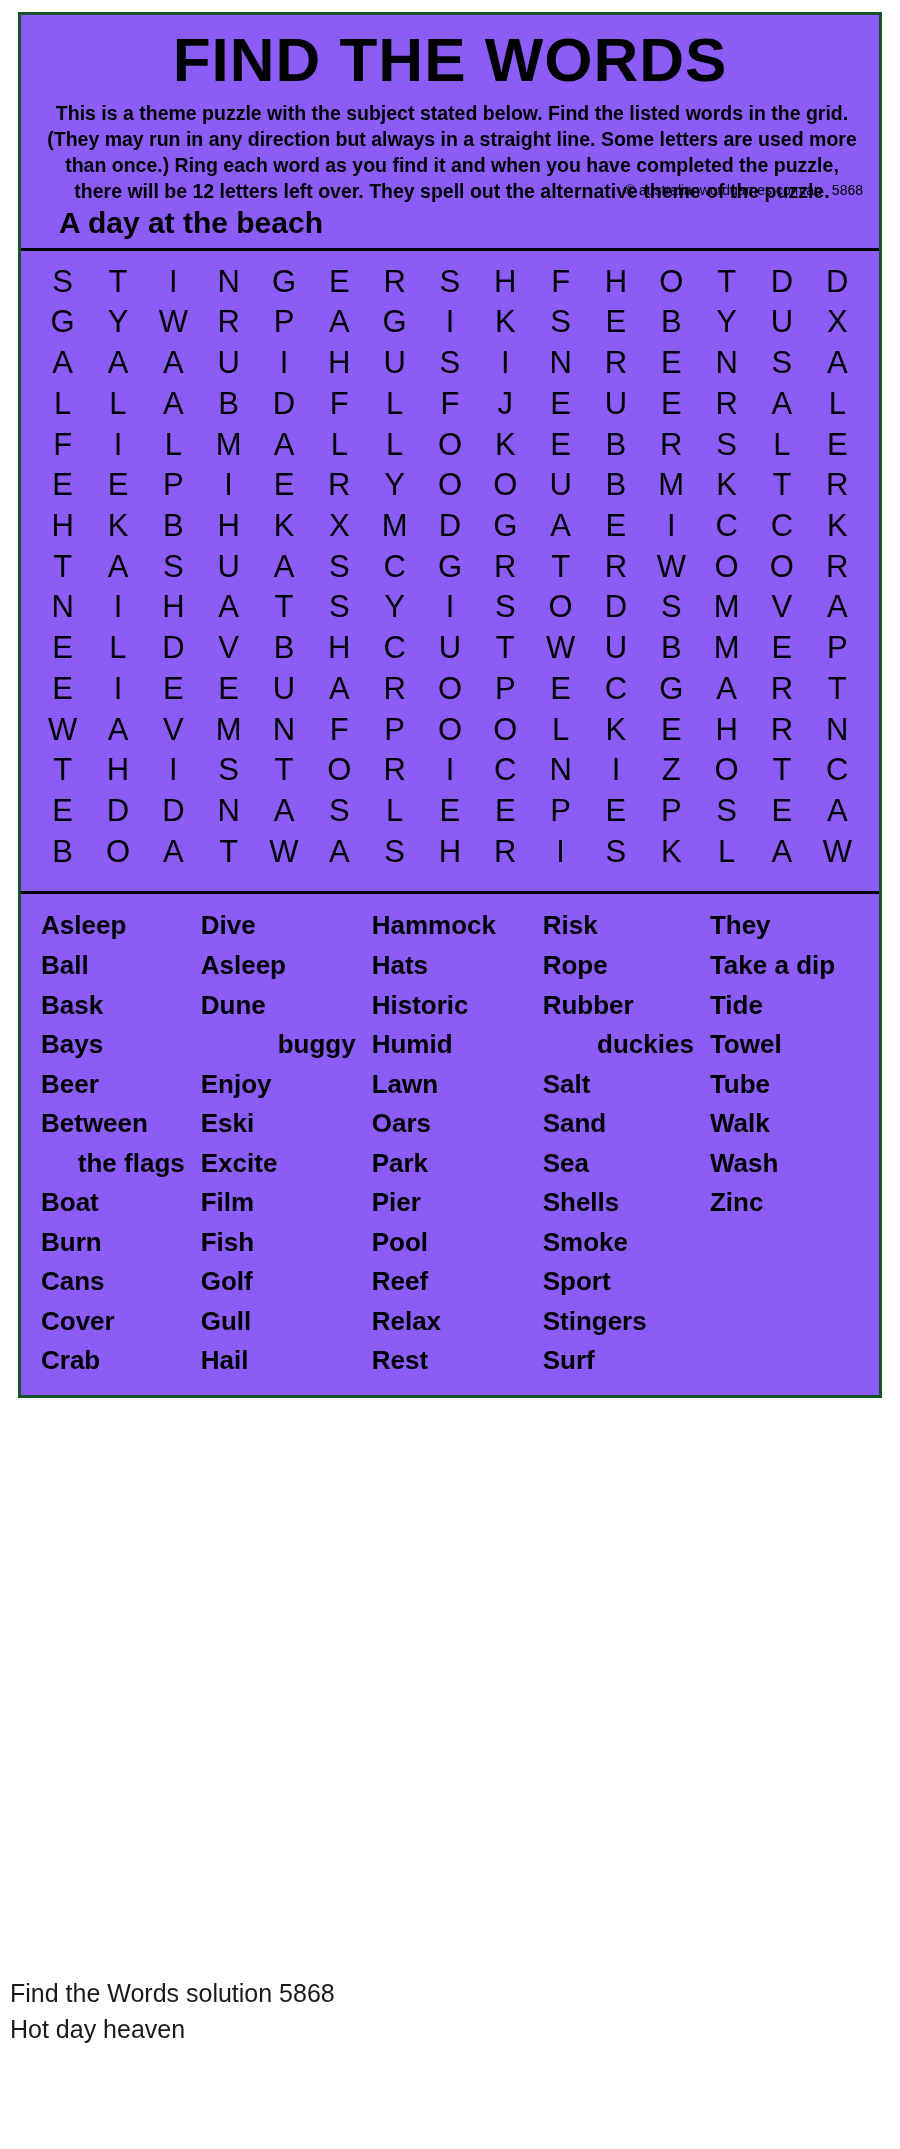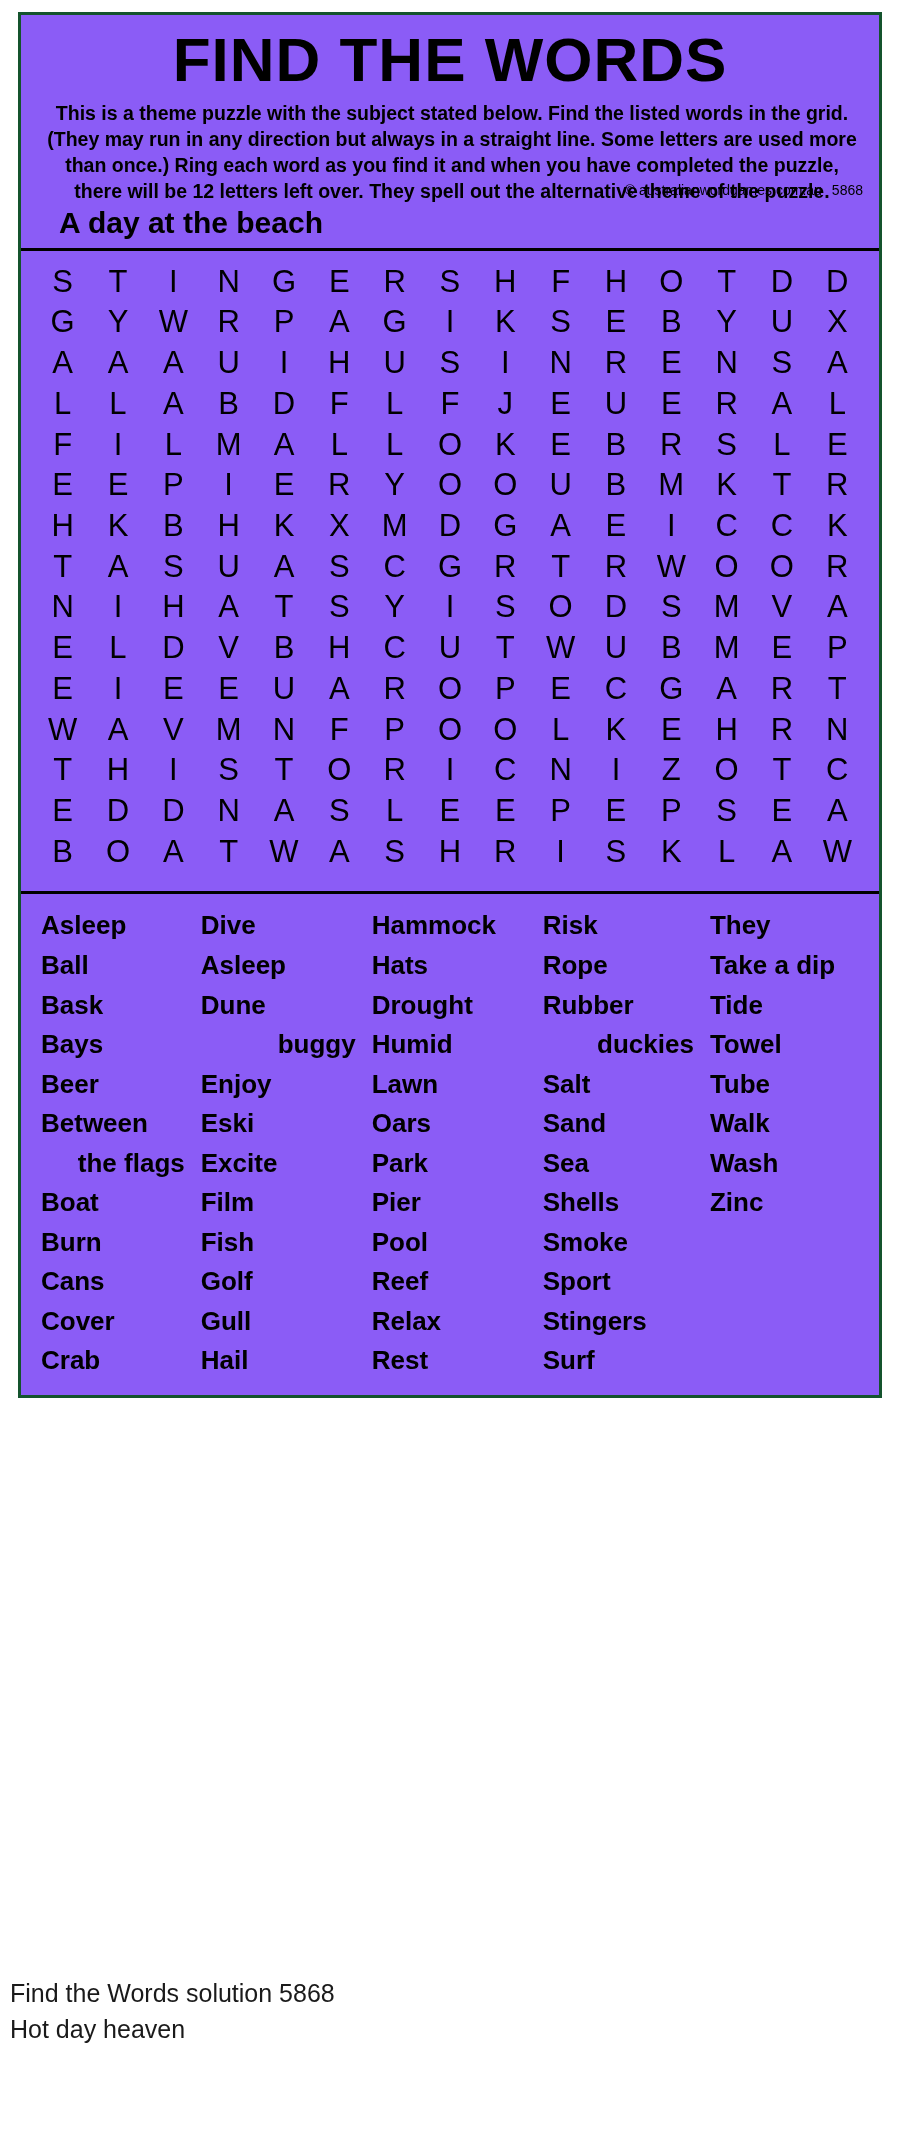--- a/index.html
+++ b/index.html
@@ -423,21 +423,21 @@
           <div class="word">Excite</div>
           <div class="word">Film</div>
           <div class="word">Fish</div>
           <div class="word">Golf</div>
           <div class="word">Gull</div>
           <div class="word">Hail</div>
         </div>
         <div class="wl-col wl-col-2">
           <div class="word">Hammock</div>
           <div class="word">Hats</div>
-          <div class="word">Drought</div>
+          <div class="word">Historic</div>
           <div class="word">Humid</div>
           <div class="word">Lawn</div>
           <div class="word">Oars</div>
           <div class="word">Park</div>
           <div class="word">Pier</div>
           <div class="word">Pool</div>
           <div class="word">Reef</div>
           <div class="word">Relax</div>
           <div class="word">Rest</div>
         </div>

